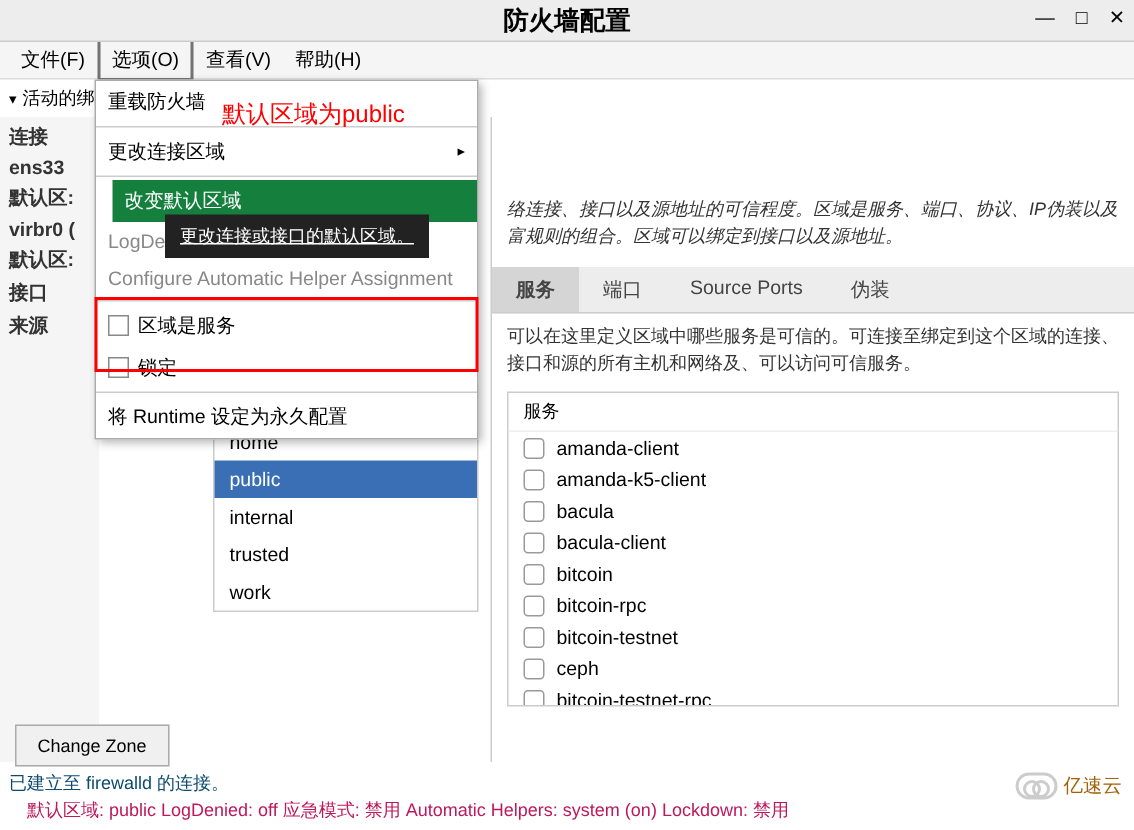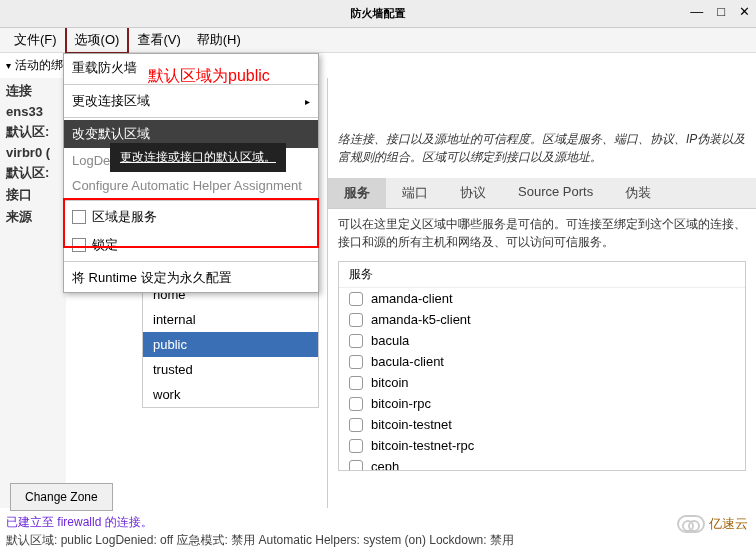--- a/index.html
+++ b/index.html
@@ -1,26 +1,26 @@
 <!DOCTYPE html>
 <html><head>
 <meta charset="utf-8">
 <style>
 * { box-sizing: border-box; margin: 0; padding: 0; font-family: sans-serif; font-size: 13px; }
 body { background: #fff; width: 756px; height: 553px; position: relative; overflow: hidden; }
 .titlebar { height: 28px; background: #ededed; display: flex; align-items: center; justify-content: center; border-bottom: 1px solid #ccc; position: relative; }
-.titlebar-title { font-weight: bold; font-size: 11px; }
+.titlebar-title { font-weight: bold; font-size: 17px; }
 .titlebar-ctrls { position: absolute; right: 6px; top: 4px; display: flex; gap: 14px; font-size: 14px; }
 .titlebar-ctrls span { cursor: pointer; }
 .menubar { height: 25px; background: #f5f5f5; display: flex; align-items: center; padding: 0 6px; border-bottom: 1px solid #ddd; }
 .menubar-item { padding: 3px 8px; cursor: pointer; }
-.menubar-item.active { border: 2px solid #7f1d1d; }
+.menubar-item.active { border: 2px solid #737373; }
 .dropdown { position: absolute; left: 63px; top: 53px; width: 256px; background: #fff; border: 1px solid #aaa; box-shadow: 2px 2px 6px rgba(0,0,0,0.3); z-index: 100; }
 .dropdown-item { padding: 5px 8px; cursor: pointer; display: flex; align-items: center; text-align: center; }
-.dropdown-item.highlight { background: #404040; color: #fff; }
+.dropdown-item.highlight { background: #15803d; color: #fff; margin-left: 11px; }
 .dropdown-item.arrow::after { content: "▸"; margin-left: auto; font-size: 10px; }
 .dropdown-item.checkbox::before { content: ""; width: 12px; height: 12px; border: 1px solid #888; margin-right: 6px; display: inline-block; }
 .dropdown-sep { height: 1px; background: #ccc; margin: 2px 0; }
 .dropdown-item.greyed { color: #888; }
 .tooltip { position: absolute; left: 110px; top: 143px; background: #222; color: #fff; padding: 6px 10px; z-index: 101; font-size: 12px; text-decoration: underline; }
 .redbox1 { position: absolute; left: 63px; top: 198px; width: 256px; height: 50px; border: 2px solid red; z-index: 102; pointer-events: none; }
 .redtext { position: absolute; left: 148px; top: 66px; color: red; font-size: 16px; font-weight: normal; z-index: 103; }
 .main { display: flex; height: 430px; }
 .left-col { width: 66px; padding: 4px 0 0 6px; background: #f5f5f5; font-size: 12px; color: #333; }
 .left-col div { margin-bottom: 4px; font-weight: bold; }
@@ -34,22 +34,22 @@
 .right-desc { padding: 52px 10px 6px 10px; color: #333; line-height: 1.5; font-size: 12px; font-style: italic; }
 .tabstrip { display: flex; background: #ededed; border-bottom: 1px solid #ccc; margin-top: 6px; }
 .tab { padding: 6px 16px; cursor: pointer; color: #444; }
 .tab.active { background: #d5d5d5; font-weight: bold; }
 .tab-desc { padding: 6px 10px; font-size: 12px; color: #333; line-height: 1.5; }
 .services-box { border: 1px solid #ccc; margin: 4px 10px 4px 10px; background: #fff; max-height: 210px; overflow: hidden; }
 .services-hdr { padding: 4px 10px; font-weight: normal; border-bottom: 1px solid #eee; font-size: 12px; }
 .svc-row { display: flex; align-items: center; padding: 3px 10px; font-size: 12px; }
 .svc-check { width: 14px; height: 14px; border: 1px solid #999; border-radius: 3px; margin-right: 8px; }
 .changezone { position: absolute; left: 10px; bottom: 42px; padding: 6px 14px; border: 1px solid #aaa; background: #f0f0f0; cursor: pointer; font-size: 12px; }
-.status1 { position: absolute; left: 6px; bottom: 22px; font-size: 12px; color: #6d28d9; text-align: center; }
-.status2 { position: absolute; left: 6px; bottom: 4px; font-size: 12px; color: #404040; margin-top: 31px; }
+.status1 { position: absolute; left: 6px; bottom: 22px; font-size: 12px; color: #0c4a6e; text-align: center; }
+.status2 { position: absolute; left: 18px; bottom: 4px; font-size: 12px; color: #be185d; margin-top: 31px; }
 .watermark { position: absolute; right: 8px; bottom: 20px; color: #a16207; font-size: 14px; display: flex; align-items: center; gap: 4px; }
 .watermark-icon { width: 28px; height: 18px; border: 2px solid #ccc; border-radius: 10px; position: relative; }
 .watermark-icon::before, .watermark-icon::after { content: ""; position: absolute; width: 8px; height: 8px; border: 2px solid #ccc; border-radius: 50%; top: 3px; }
 .watermark-icon::before { left: 3px; }
 .watermark-icon::after { right: 3px; }
 </style>
 </head>
 <body>
 
 <div class="titlebar">
@@ -78,33 +78,32 @@
     <div>virbr0 (</div>
     <div>默认区:</div>
     <div>接口</div>
     <div>来源</div>
   </div>
 
   <div class="mid-col">
     <div class="zones-box">
       <div class="zone-item">external</div>
       <div class="zone-item">home</div>
+      <div class="zone-item selected">public</div>
       <div class="zone-item">internal</div>
-      <div class="zone-item selected">public</div>
       <div class="zone-item">trusted</div>
       <div class="zone-item">work</div>
     </div>
   </div>
 
   <div class="right-col">
     <div class="right-desc">络连接、接口以及源地址的可信程度。区域是服务、端口、协议、IP伪装以及富规则的组合。区域可以绑定到接口以及源地址。</div>
     <div class="tabstrip">
       <div class="tab active">服务</div>
       <div class="tab">端口</div>
-      <div class="tab">协议</div>
       <div class="tab">Source Ports</div>
       <div class="tab">伪装</div>
     </div>
     <div class="tab-desc">可以在这里定义区域中哪些服务是可信的。可连接至绑定到这个区域的连接、接口和源的所有主机和网络及、可以访问可信服务。</div>
     <div class="services-box">
       <div class="services-hdr">服务</div>
       <div class="svc-row">
           <span class="svc-check"></span>
           <span>amanda-client</span>
         </div>
@@ -127,25 +126,25 @@
       <div class="svc-row">
           <span class="svc-check"></span>
           <span>bitcoin-rpc</span>
         </div>
       <div class="svc-row">
           <span class="svc-check"></span>
           <span>bitcoin-testnet</span>
         </div>
       <div class="svc-row">
           <span class="svc-check"></span>
-          <span>bitcoin-testnet-rpc</span>
+          <span>ceph</span>
         </div>
       <div class="svc-row">
           <span class="svc-check"></span>
-          <span>ceph</span>
+          <span>bitcoin-testnet-rpc</span>
         </div>
     </div>
   </div>
 </div>
 
 <div class="dropdown">
   <div class="dropdown-item">重载防火墙</div>
   <div class="dropdown-sep"></div>
   <div class="dropdown-item arrow">更改连接区域</div>
   <div class="dropdown-sep"></div>

